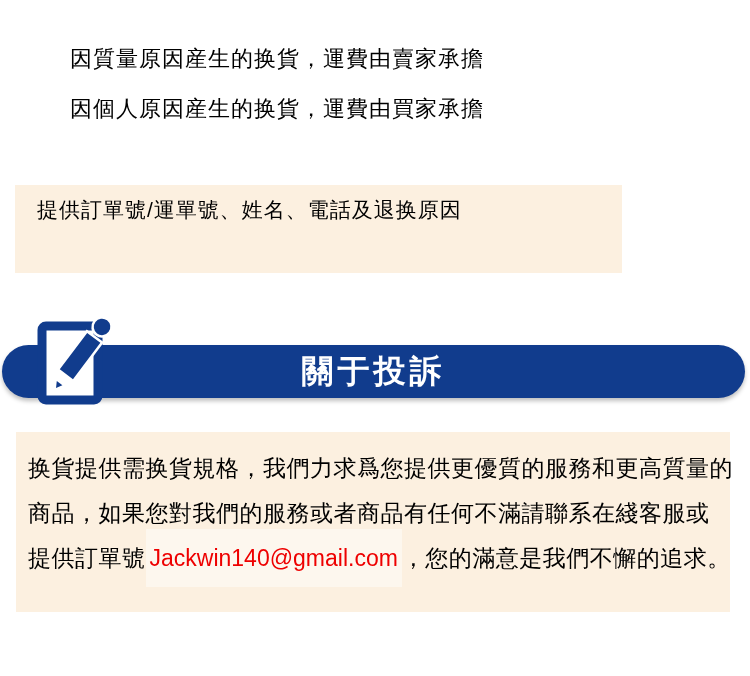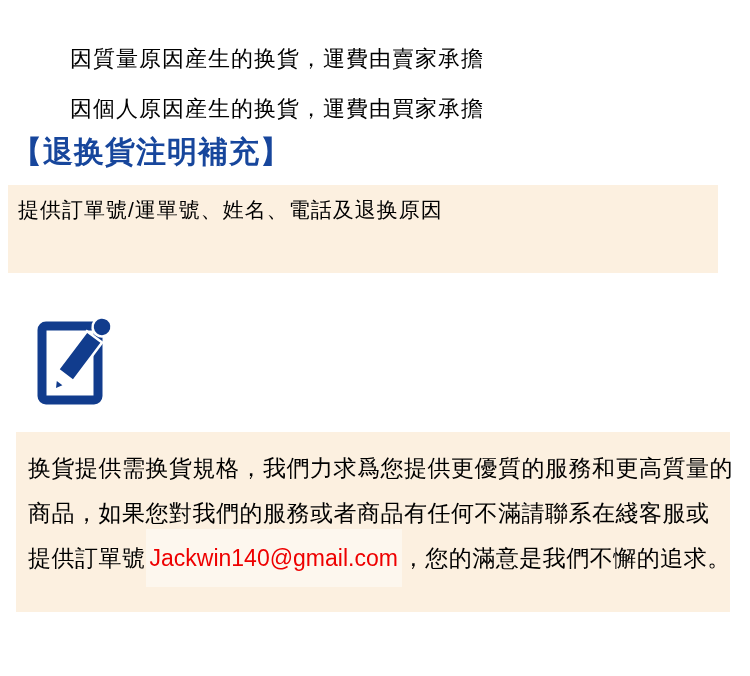--- a/index.html
+++ b/index.html
@@ -37,26 +37,26 @@
     font-size: 30px;
     font-weight: bold;
     letter-spacing: 1px;
     color: var(--title_blue, #17469c);
     white-space: nowrap;
   }
 
   
   .note-box {
     position: absolute;
-    left: 8px;
+    left: 15px;
     top: 185px;
-    width: 710px;
+    width: 607px;
     height: 88px;
     background: var(--cream, #fcf0e0);
-    padding: 5px 10px;
+    padding: 5px 22px;
   }
   .note-line {
     font-size: 21px;
     line-height: 39px;
     letter-spacing: 1px;
     white-space: nowrap;
     color: #000;
   }
 
   
@@ -117,26 +117,28 @@
 </style>
 </head>
 <body>
 
 <div class="page">
 
   <div class="policy-line l1">因質量原因産生的换貨，運費由賣家承擔</div>
 
   <div class="policy-line l2">因個人原因産生的换貨，運費由買家承擔</div>
 
-  <h2 class="note-title">【退换貨注明補充】</h2>
 
   <div class="note-box">
     <div class="note-line">提供訂單號/運單號、姓名、電話及退换原因</div>
   </div>
 
+  <div class="banner">
+    <span class="banner-title">關于投訴</span>
+  </div>
 
   <div class="banner-icon">
     <svg viewBox="0 0 80 95" xmlns="http://www.w3.org/2000/svg" aria-hidden="true">
 
       <rect x="8" y="14" width="56" height="74" rx="4" fill="#ffffff" stroke="#113c8d" stroke-width="9"></rect>
 
       <g transform="translate(22,76) rotate(-53)">
         <polygon points="0,0 16,-9.5 16,9.5" fill="#ffffff" stroke="#ffffff" stroke-width="2"></polygon>
         <polygon points="0,0 6,-3.5 6,3.5" fill="#113c8d"></polygon>
         <rect x="16" y="-9.5" width="48" height="19" fill="#113c8d" stroke="#ffffff" stroke-width="2.5"></rect>

